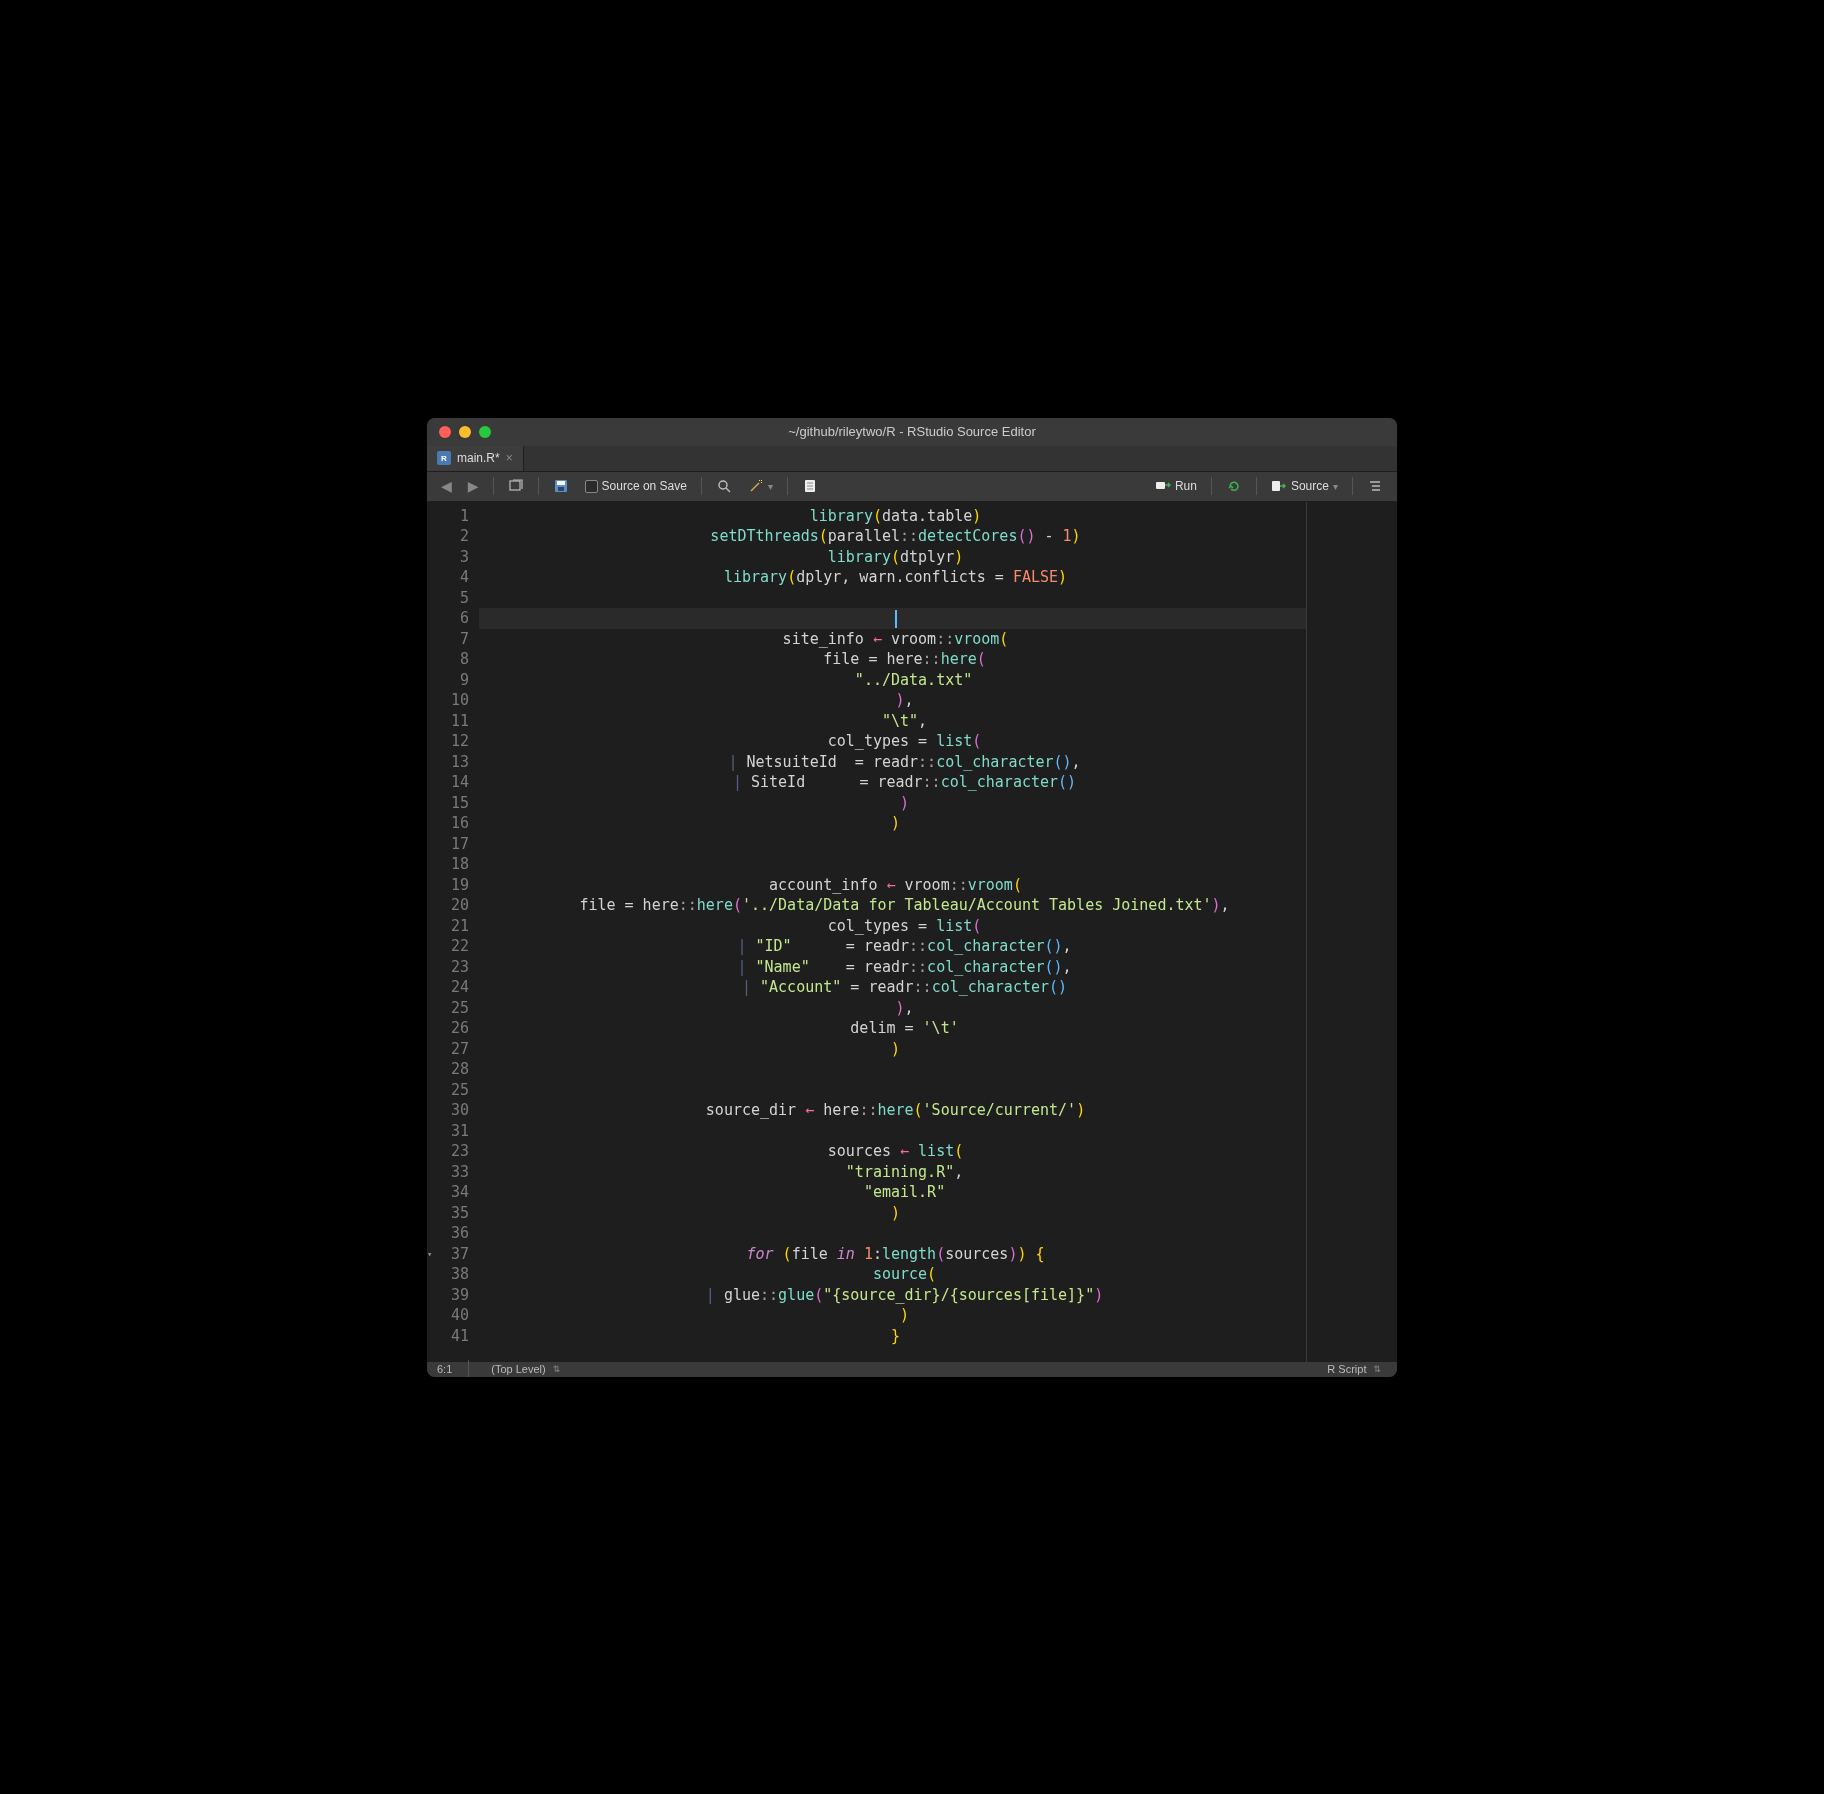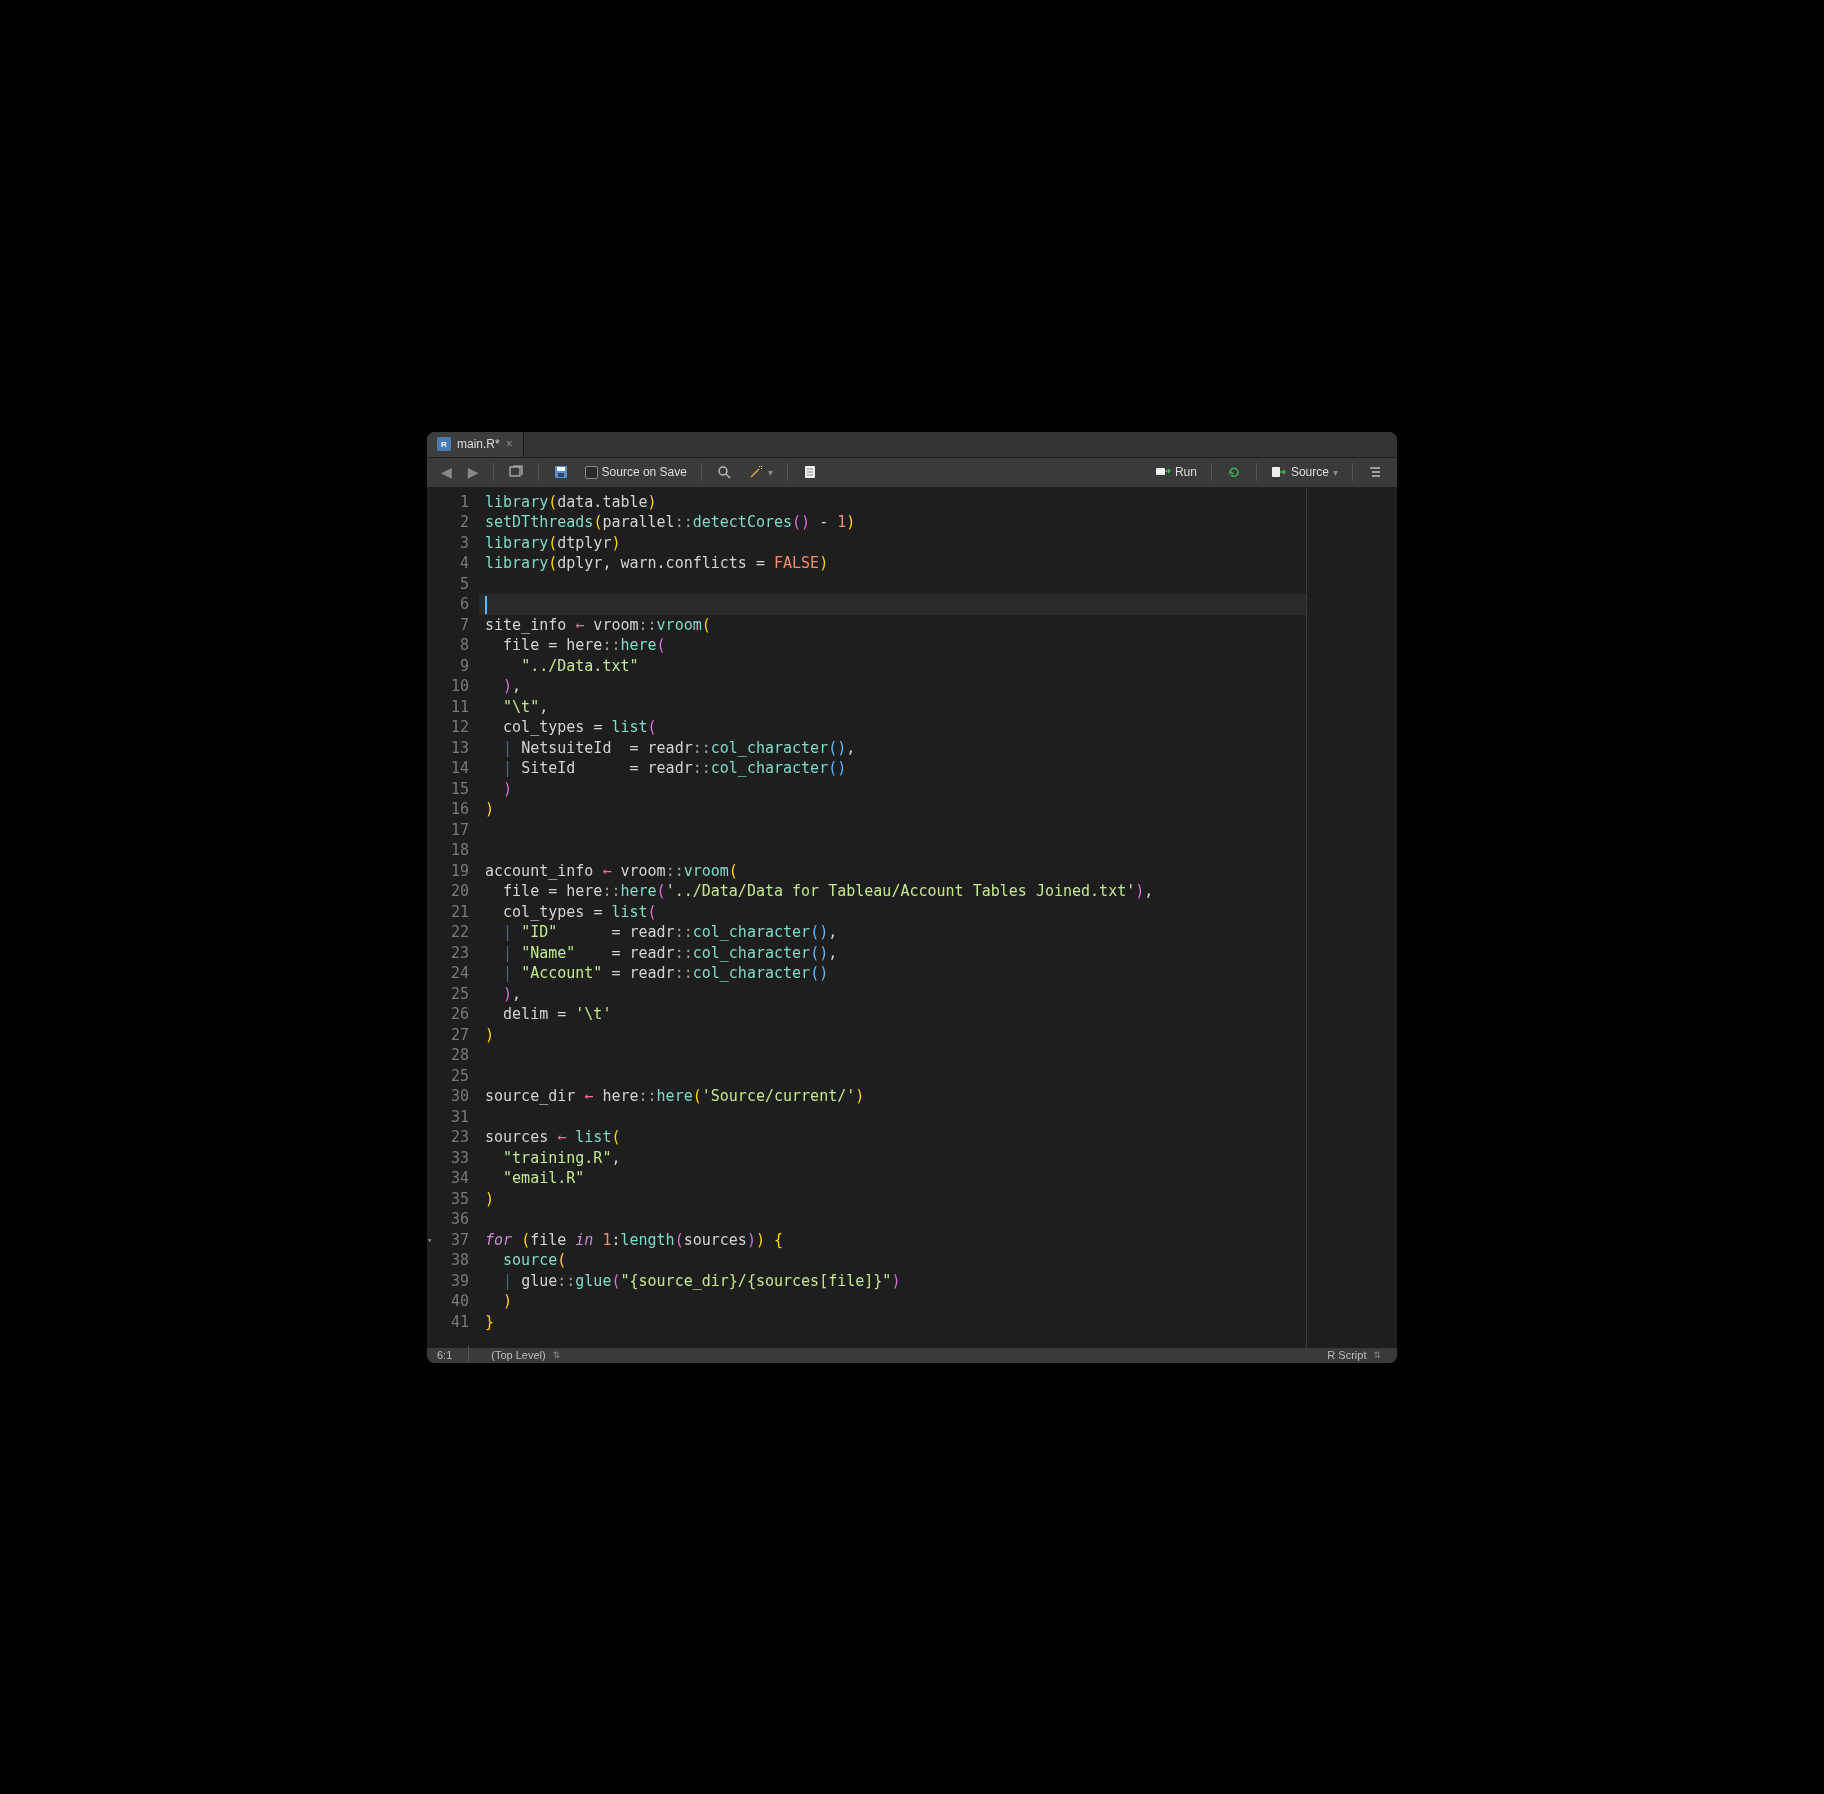--- a/index.html
+++ b/index.html
@@ -119,21 +119,21 @@
   font-size: 9px;
 }
 .code {
   flex: 1;
   padding: 4px 0;
   white-space: pre;
   color: #d4d4d4;
   position: relative;
   border-right: 1px solid #3a3a3a;
 }
-.code-line { height: 20.5px; padding-left: 6px; }
+.code-line { height: 20.5px; padding-left: 6px; text-align: center; }
 .code-line.active { background: #2a2a2a; }
 .cursor {
   display: inline-block;
   width: 2px; height: 18px;
   background: #5eb8ff;
   vertical-align: middle;
 }
 .kw { color: #cc88cc; font-style: italic; }
 .fn { color: #7fdbca; }
 .id { color: #d4d4d4; }
@@ -165,20 +165,28 @@
 }
 .statusbar .spacer { flex: 1; }
 .sort-icon { color: #888; font-size: 9px; margin-left: 3px; }
 svg.ticon { width: 16px; height: 16px; }
 </style>
 </head>
 <body>
 
 <div class="window">
 
+  <div class="titlebar">
+    <div class="traffic-lights">
+      <div class="light red"></div>
+      <div class="light yellow"></div>
+      <div class="light green"></div>
+    </div>
+    <div class="window-title">~/github/rileytwo/R - RStudio Source Editor</div>
+  </div>
 
   <div class="tabbar">
     <div class="tab">
       <span class="file-icon">R</span>
       <span>main.R*</span>
       <span class="tab-close">×</span>
     </div>
   </div>
 
   <div class="toolbar">

